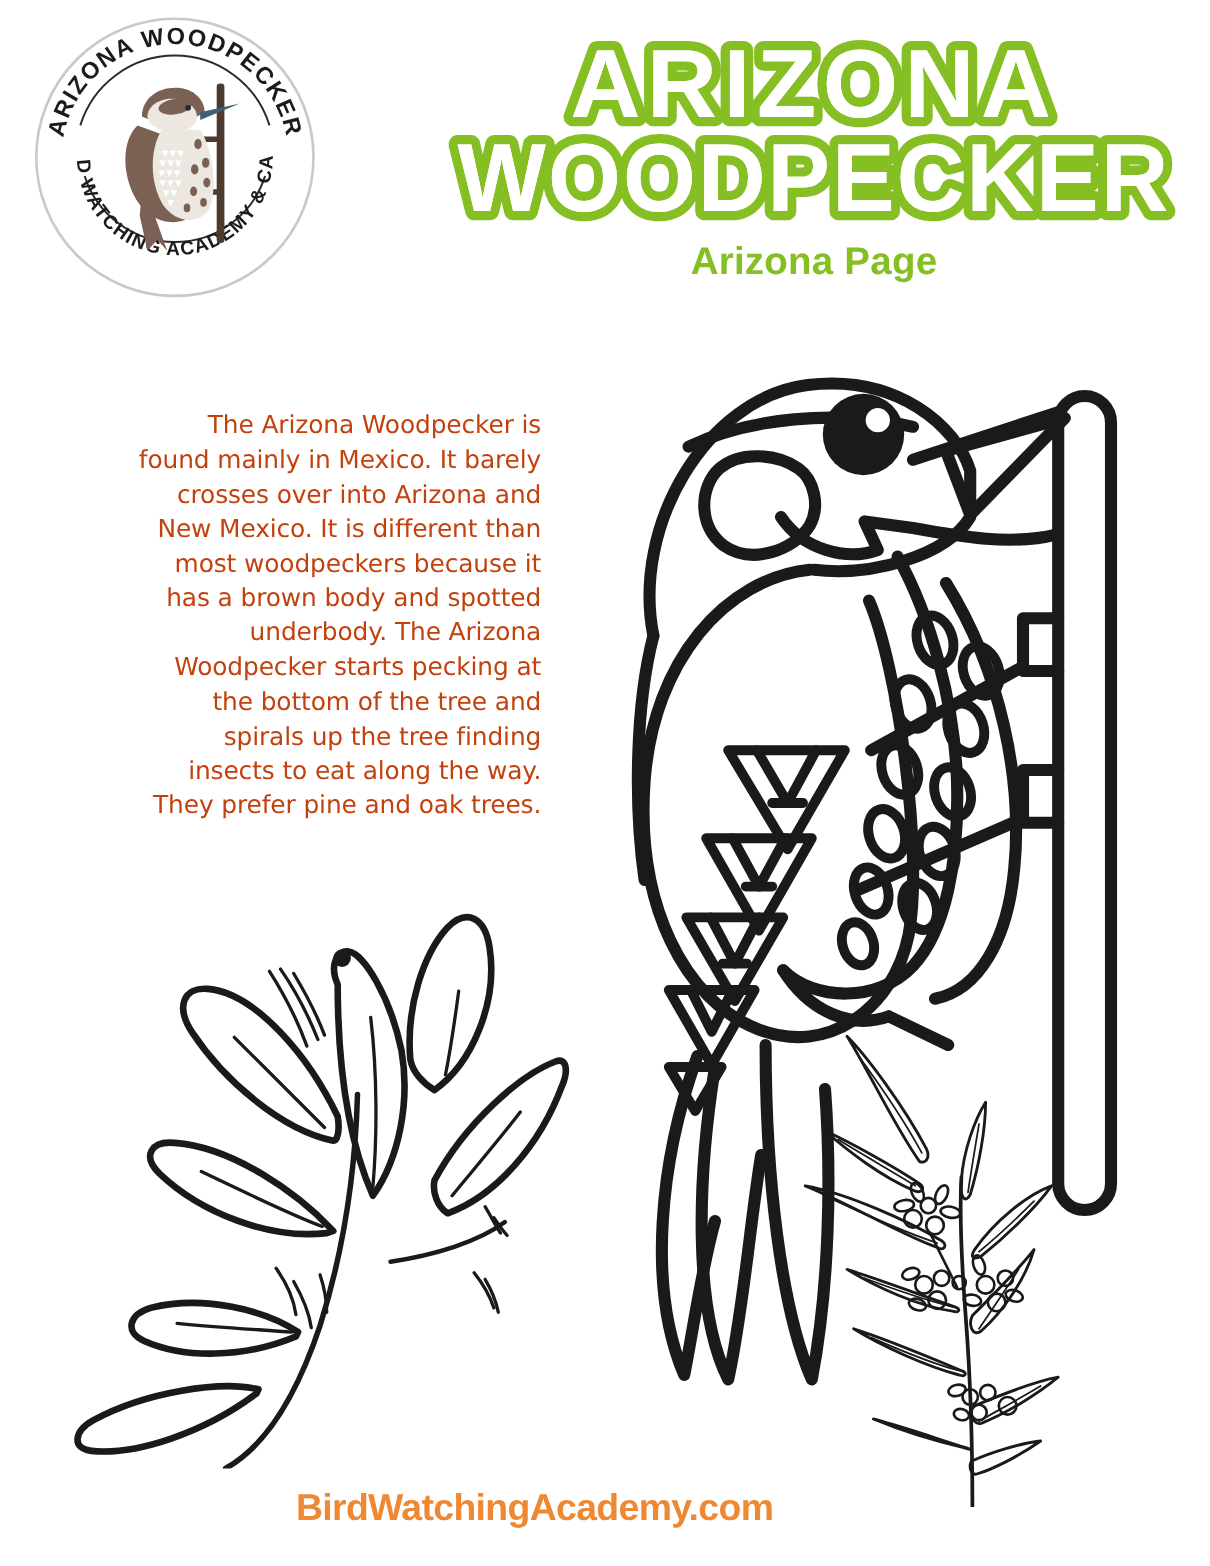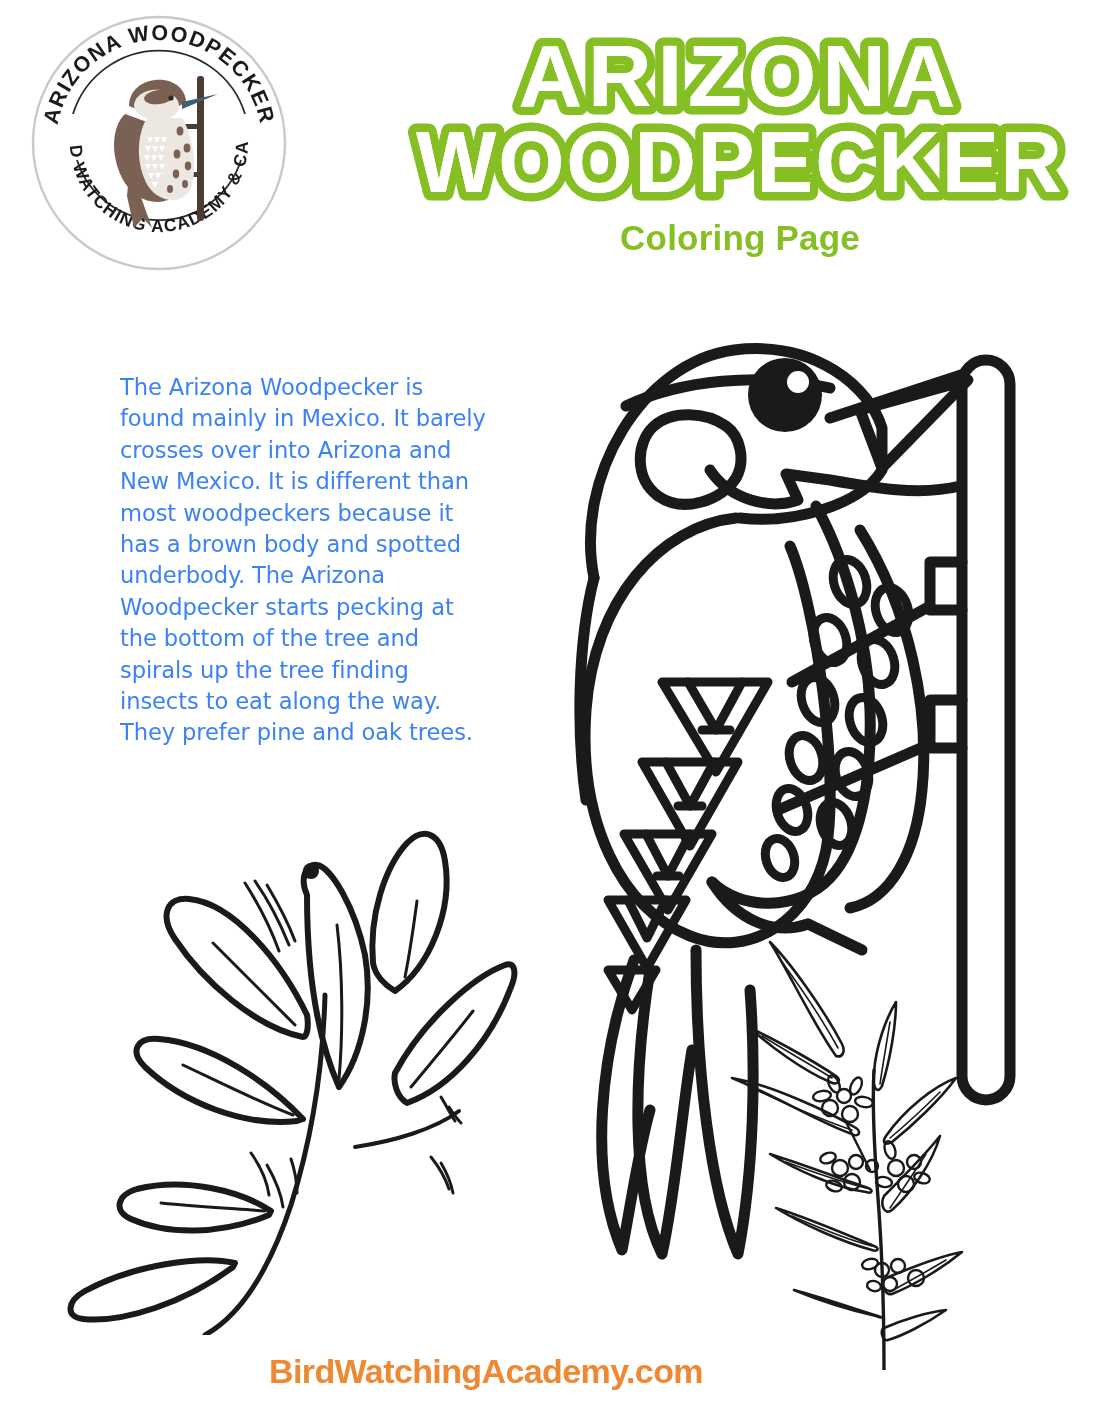--- a/index.html
+++ b/index.html
@@ -52,24 +52,25 @@
   }
 
   
   #description {
     position: absolute;
     left: 120px;
     top: 372px;
     width: 372px;
     font-size: 22.6px;
     line-height: 31.4px;
-    color: #3b82f6;
+    color: #c2410c;
     font-family: "DejaVu Sans", sans-serif;
     white-space: pre-line;
     letter-spacing: -0.1px;
+    text-align: right;
   }
 
   
   .art {
     position: absolute;
     display: block;
   }
   #bird-art   { left: 530px; top: 310px;  width: 520px; height: 960px; }
   #leaf-art   { left: 55px;  top: 815px;  width: 500px; height: 520px; }
   #sprig-art  { left: 726px; top: 930px;  width: 260px; height: 440px; }
@@ -166,21 +167,21 @@
 
   <div id="title-block">
     <svg id="title-svg" viewBox="0 0 672 188" xmlns="http://www.w3.org/2000/svg" aria-hidden="true">
 
       <text x="336" y="84" text-anchor="middle" font-family="Liberation Sans, sans-serif" font-size="88" font-weight="bold" letter-spacing="6" fill="#ffffff" stroke="#86bf23" stroke-width="17" stroke-linejoin="round" paint-order="stroke fill">ARIZONA</text>
       <text x="336" y="84" text-anchor="middle" font-family="Liberation Sans, sans-serif" font-size="88" font-weight="bold" letter-spacing="6" fill="#ffffff" aria-hidden="true">ARIZONA</text>
 
       <text x="336" y="170" text-anchor="middle" font-family="Liberation Sans, sans-serif" font-size="88" font-weight="bold" letter-spacing="2" fill="#ffffff" stroke="#86bf23" stroke-width="17" stroke-linejoin="round" paint-order="stroke fill" textLength="648" lengthAdjust="spacingAndGlyphs">WOODPECKER</text>
       <text x="336" y="170" text-anchor="middle" font-family="Liberation Sans, sans-serif" font-size="88" font-weight="bold" letter-spacing="2" fill="#ffffff" textLength="648" lengthAdjust="spacingAndGlyphs" aria-hidden="true">WOODPECKER</text>
     </svg>
-    <div id="subtitle">Coloring Page</div>
+    <div id="subtitle">Arizona Page</div>
   </div>
 
   <div id="description">The Arizona Woodpecker is found mainly in Mexico.  It barely crosses over into Arizona and New Mexico.  It is different than most woodpeckers because it has a brown body and spotted underbody.  The Arizona Woodpecker starts pecking at the bottom of the tree and spirals up the tree finding insects to eat along the way.  They prefer pine and oak trees.</div>
 
   <svg id="bird-art" class="art" viewBox="0 0 520 960" xmlns="http://www.w3.org/2000/svg" aria-hidden="true">
     <g fill="none" stroke="#1a1a1a" stroke-width="11" stroke-linecap="round" stroke-linejoin="round">
 
       <rect x="432" y="50" width="48" height="740" rx="24"></rect>
 
       <path d="M 432 252 L 400 252 L 400 300 L 432 300"></path>

